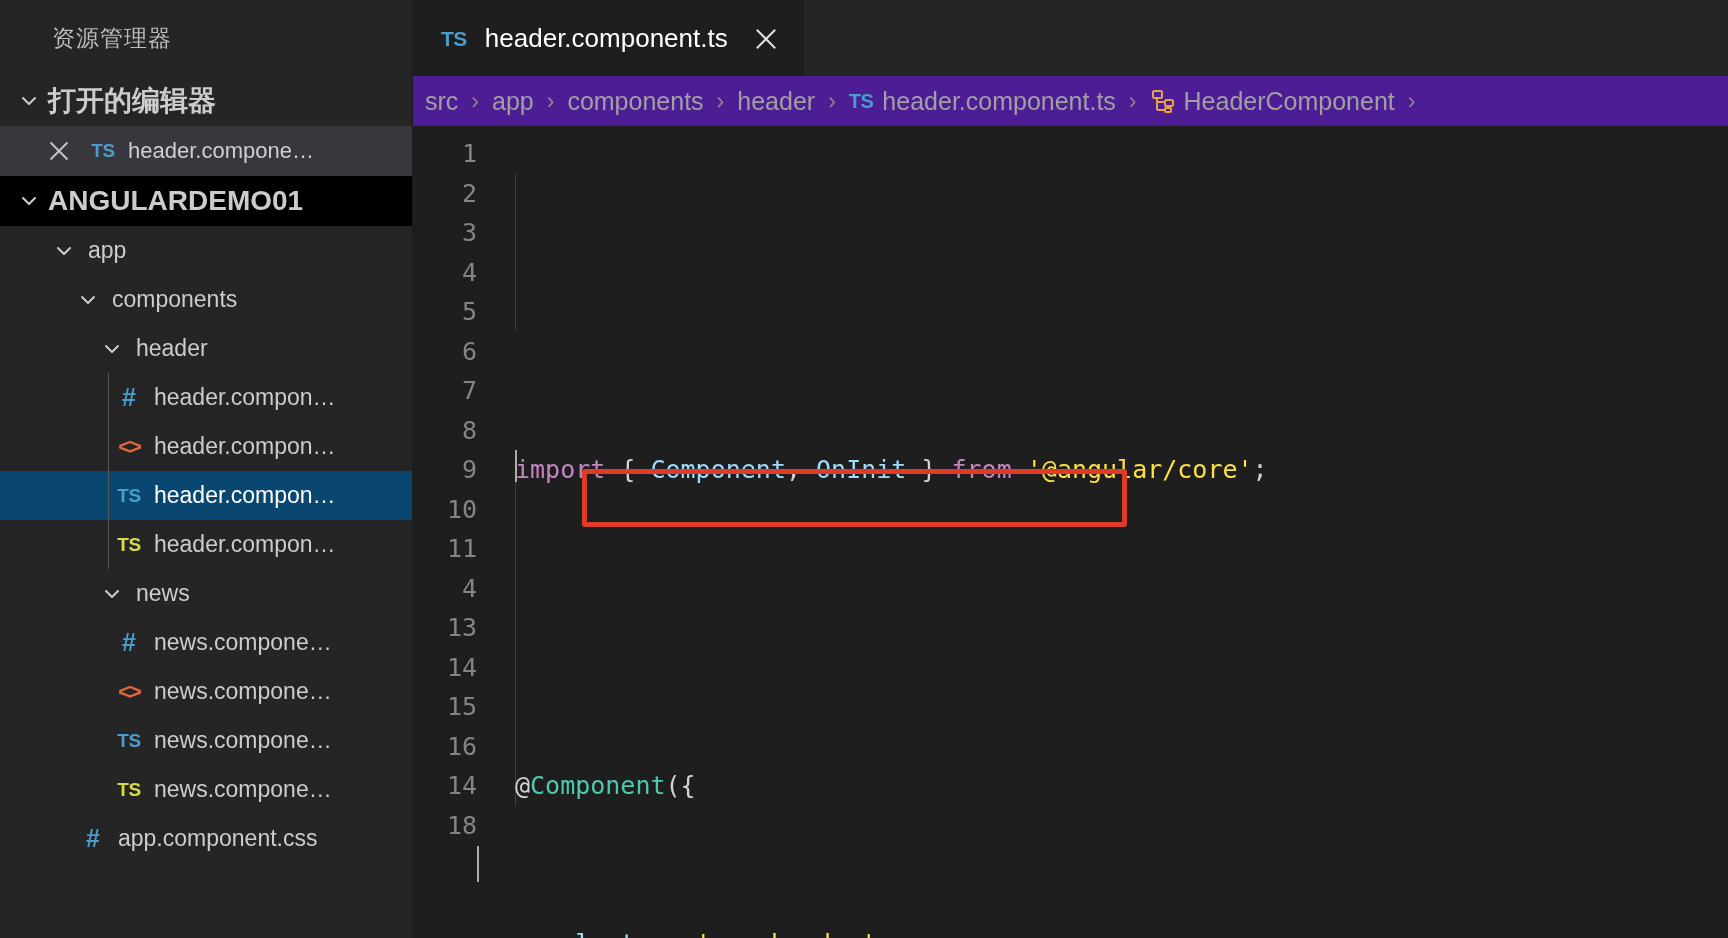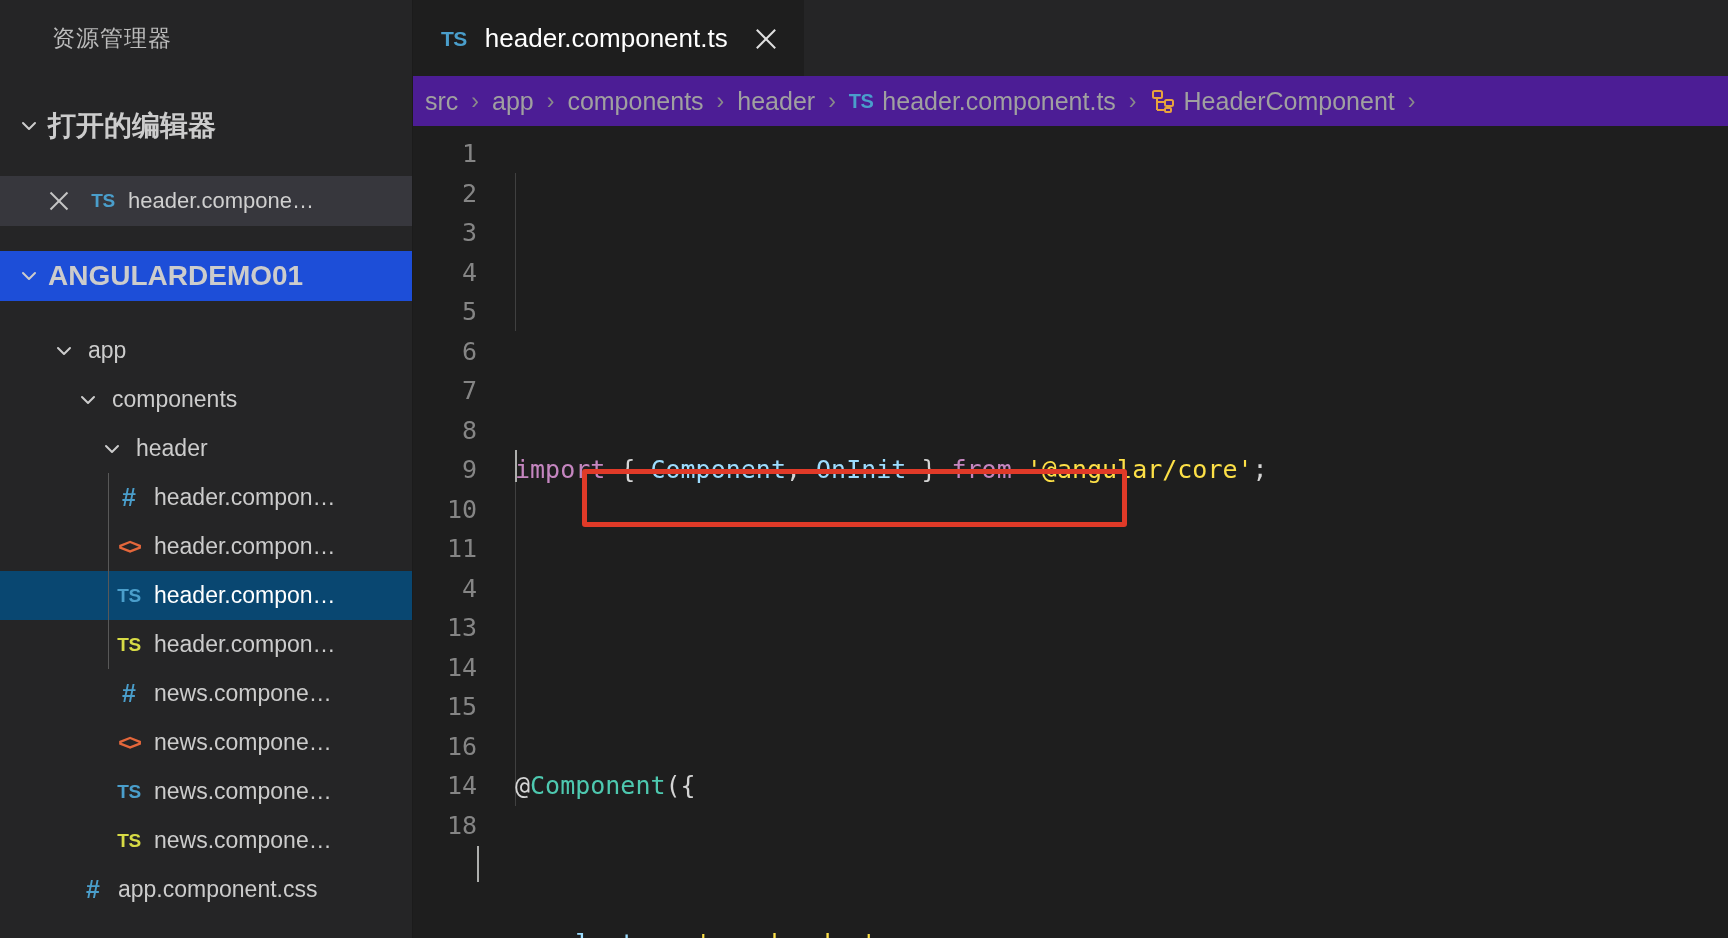--- a/index.html
+++ b/index.html
@@ -21,21 +21,20 @@
   .sidebar {
     width: 413px;
     height: 938px;
     background: #252526;
     border-right: 1px solid #1b1b1b;
     display: flex;
     flex-direction: column;
     flex: 0 0 413px;
     overflow: hidden;
     position: relative;
-    gap: 25px;
   }
   .sidebar-title {
     height: 76px;
     display: flex;
     align-items: center;
     padding-left: 52px;
     color: #bbbbbb;
     font-size: 23px;
     letter-spacing: 1px;
     font-weight: 400;
@@ -46,21 +45,21 @@
     display: flex;
     align-items: center;
     padding-left: 14px;
     color: #cccccc;
     font-size: 28px;
     font-weight: bold;
     flex: 0 0 50px;
     cursor: pointer;
   }
   .section-header.open-editors { background: #252526; }
-  .section-header.project { background: #1d4ed8; }
+  .section-header.project { background: #000000; }
   .chev {
     width: 30px;
     display: inline-flex;
     justify-content: center;
     align-items: center;
     flex: 0 0 30px;
   }
   .chev svg { display: block; }
   .section-label { margin-left: 4px; }
 
@@ -354,20 +353,28 @@
         <span class="file-ico ico-ts">TS</span>
         <span class="tree-label">header.compon…</span>
       </div>
 
       <div class="tree-row" style="padding-left:112px">
         <span class="guide" style="left:108px"></span>
         <span class="file-ico ico-ts-y">TS</span>
         <span class="tree-label">header.compon…</span>
       </div>
 
+      <div class="tree-row" style="padding-left:96px">
+        <span class="twisty">
+          <svg width="22" height="22" viewBox="0 0 22 22">
+              <path d="M5 8 L11 14 L17 8" stroke="#cccccc" stroke-width="2" fill="none" stroke-linecap="round" stroke-linejoin="round"></path>
+            </svg>
+        </span>
+        <span class="tree-label">news</span>
+      </div>
 
       <div class="tree-row" style="padding-left:112px">
         <span class="file-ico ico-css">#</span>
         <span class="tree-label">news.compone…</span>
       </div>
 
       <div class="tree-row" style="padding-left:112px">
         <span class="file-ico ico-html">&lt;&gt;</span>
         <span class="tree-label">news.compone…</span>
       </div>

